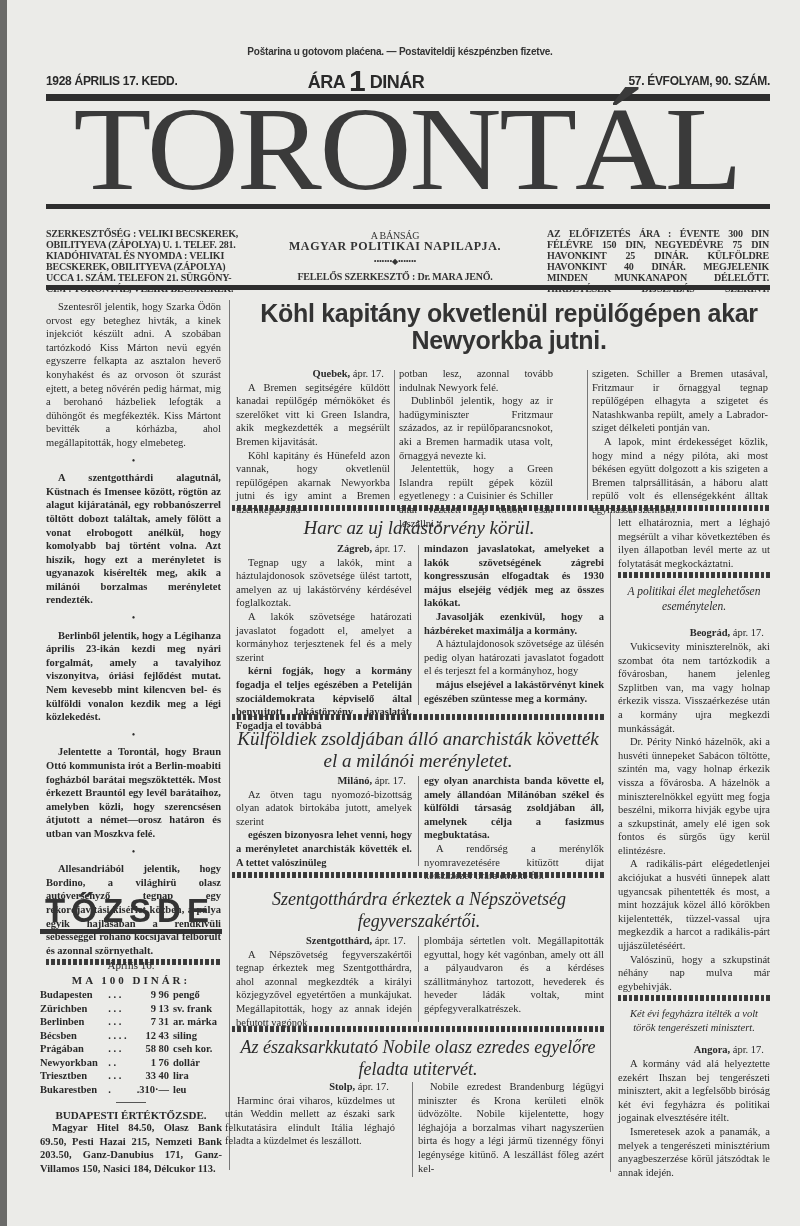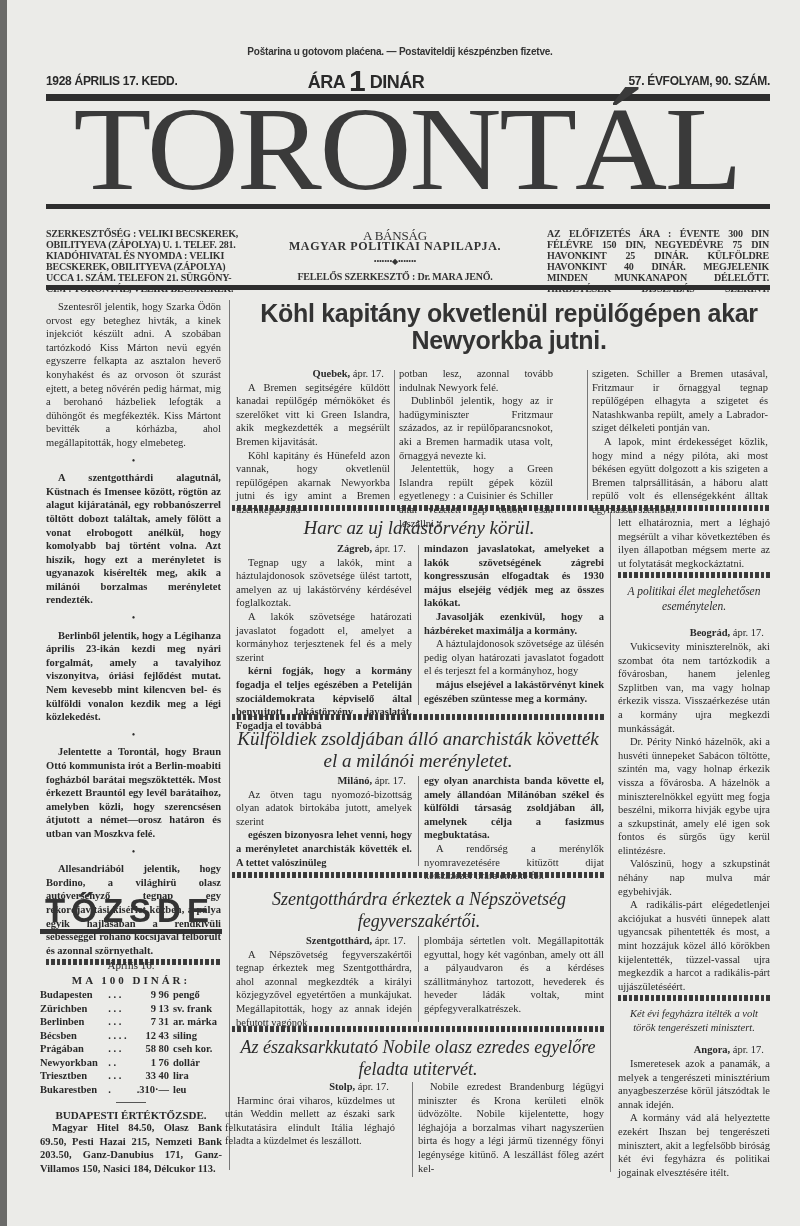--- a/index.html
+++ b/index.html
@@ -9,21 +9,21 @@
   .top-note{left:0;width:800px;top:46px;text-align:center;font-size:10px;font-weight:bold;font-family:"Liberation Sans",sans-serif;letter-spacing:-0.2px;color:#333;}
   .dateline{left:46px;top:74px;font-size:12px;font-weight:bold;font-family:"Liberation Sans",sans-serif;letter-spacing:-0.3px;}
   .price{left:0;width:732px;top:64px;text-align:center;font-family:"Liberation Sans",sans-serif;font-weight:bold;font-size:18px;letter-spacing:-0.5px;}
   .price .big{font-size:30px;vertical-align:-3px;}
   .volume{right:30px;top:74px;font-size:12px;font-weight:bold;font-family:"Liberation Sans",sans-serif;letter-spacing:-0.3px;}
   .rule{background:#2e2e2e;height:7px;}
   .masthead{left:44px;width:726px;top:100px;height:100px;text-align:center;font-family:"Liberation Serif",serif;font-size:118px;line-height:100px;font-weight:normal;color:#3a3a3a;letter-spacing:-2px;transform:scaleX(1.08);}
   .info{top:228px;font-size:10px;line-height:11px;font-weight:bold;font-family:"Liberation Serif",serif;color:#333;letter-spacing:-0.2px;}
   .info-left{left:46px;width:220px;}
   .info-mid{left:275px;width:240px;text-align:center;font-weight:normal;}
-  .info-mid .l1{font-size:13px;margin-top:2px;}
+  .info-mid .l1{font-size:10px;margin-top:2px;}
   .info-mid .l2{font-size:12px;font-weight:bold;letter-spacing:0.6px;}
   .info-mid .l3{font-size:8px;margin:4px 0;}
   .info-mid .l4{font-size:10px;font-weight:bold;}
   .info-right{left:547px;width:222px;text-align:justify;text-align-last:justify;}
   .info-right div{text-align-last:justify;}
   .col{font-size:10.5px;line-height:13.6px;text-align:justify;}
   .col p{margin:0;text-indent:12px;}
   .col .b{font-weight:bold;}
   .dot{text-align:center;font-size:10px;margin:4px 0;}
   .vrule{position:absolute;width:1px;background:#777;}
@@ -224,26 +224,26 @@
   <p>Harminc órai viharos, küzdelmes ut után Weddin mellett az északi sark felkutatásira elindult Itália léghajó feladta a küzdelmet és leszállott.</p>
 </div>
 <div class="vrule" style="left:412px;top:1082px;height:95px;"></div>
 <div class="abs col" style="left:418px;top:1080px;width:186px;">
   <p>Nobile ezredest Brandenburg légügyi miniszter és Krona kerületi elnök üdvözölte. Nobile kijelentette, hogy léghajója a borzalmas vihart nagyszerüen birta és hogy a légi jármü tizennégy főnyi legénysége kitünő. A leszállást főleg azért kel-</p>
 </div>
 
 <div class="vrule" style="left:610px;top:512px;height:660px;"></div>
 
 <div class="abs col" style="left:618px;top:516px;width:152px;">
-  <p style="text-indent:0;">lett elhatároznia, mert a léghajó megsérült a vihar következtében és ilyen állapotban mégsem merte az ut folytatását megkockáztatni.</p>
+  <p style="text-indent:0;">lett elhatároznia, mert a léghajó megsérült a vihar következtében és ilyen állapotban levél merte az ut folytatását megkockáztatni.</p>
   <div class="deco"></div>
   <div class="hi" style="font-size:11.5px;line-height:15px;margin:6px 0 12px;">A politikai élet meglehetősen eseménytelen.</div>
   <div class="place"><b>Beográd,</b> <span>ápr. 17.</span></div>
   <p>Vukicsevity miniszterelnök, aki szombat óta nem tartózkodik a fővárosban, hanem jelenleg Szplitben van, ma vagy holnap érkezik vissza. Visszaérkezése után a kormány ujra megkezdi munkásságát.</p>
   <p>Dr. Périty Ninkó házelnök, aki a husvéti ünnepeket Sabácon töltötte, szintén ma, vagy holnap érkezik vissza a fővárosba. A házelnök a miniszterelnökkel együtt meg fogja beszélni, mikorra hivják egybe ujra a szkupstinát, amely elé igen sok fontos és sürgős ügy kerül elintézésre.</p>
+  <p>A radikális-párt elégedetlenjei akciójukat a husvéti ünnepek alatt ugyancsak pihentették és most, a mint hozzájuk közel álló körökben kijelentették, tüzzel-vassal ujra megkezdik a harcot a radikális-párt ujjászületéséért.</p>
   <p>Valószinü, hogy a szkupstinát néhány nap mulva már egybehivják.</p>
-  <p>A radikális-párt elégedetlenjei akciójukat a husvéti ünnepek alatt ugyancsak pihentették és most, a mint hozzájuk közel álló körökben kijelentették, tüzzel-vassal ujra megkezdik a harcot a radikális-párt ujjászületéséért.</p>
   <div class="deco"></div>
   <div class="hi" style="font-size:10.5px;line-height:14px;margin:6px 0 8px;">Két évi fegyházra itélték a volt török tengerészeti minisztert.</div>
   <div class="place"><b>Angora,</b> <span>ápr. 17.</span></div>
+  <p>A kormány vád alá helyeztette ezekért Ihszan bej tengerészeti minisztert, akit a legfelsőbb biróság két évi fegyházra és politikai jogainak elvesztésére itélt.</p>
   <p>Ismeretesek azok a panamák, a melyek a tengerészeti minisztérium anyagbeszerzése körül játszódtak le annak idején.</p>
-  <p>A kormány vád alá helyeztette ezekért Ihszan bej tengerészeti minisztert, akit a legfelsőbb biróság két évi fegyházra és politikai jogainak elvesztésére itélt.</p>
 </div>
 
 </body></html>

